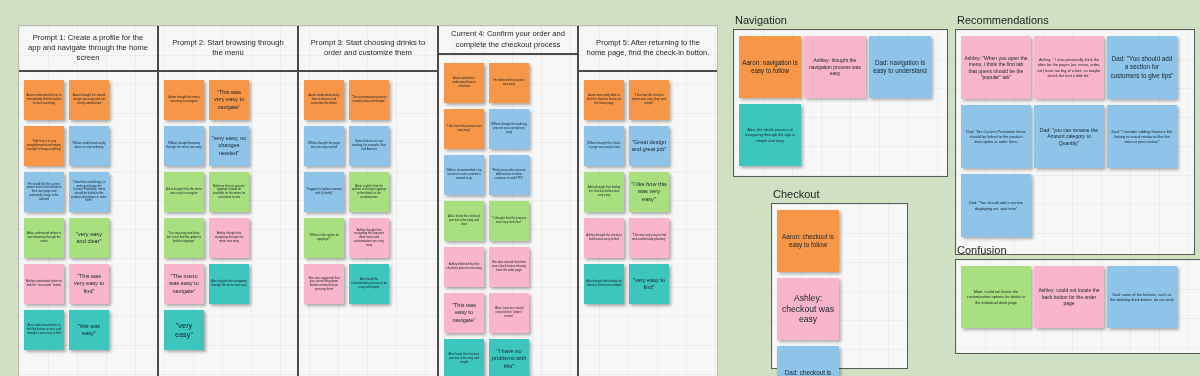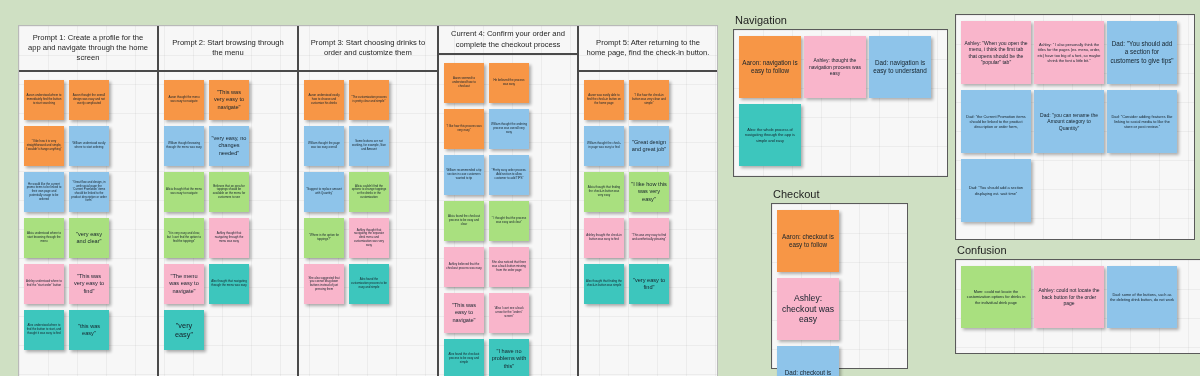--- a/index.html
+++ b/index.html
@@ -223,20 +223,21 @@
     <div class="grid-bg"></div>
   <div class="rnote m c-orange">Aaron: checkout is easy to follow</div>
       <div class="rnote l c-pink">Ashley: checkout was easy</div>
       <div class="rnote m c-blue">Dad: checkout is easy to understand</div>
       <div class="rnote m c-teal">Alex: checkout is simple and easy</div>
       <div class="rnote m c-green">Mom: the checkout process was easy</div>
     </div>
 </div>
 
 <div class="panel" id="panel-recommendations">
+  <div class="panel-title">Recommendations</div>
   <div class="panel-frame">
     <div class="grid-bg"></div>
   <div class="rnote s c-pink">Ashley: "When you open the menu, i think the first tab that opens should be the "popular" tab"</div>
       <div class="rnote xs c-pink">Ashley: " I also personally think the titles for the pages (ex. menu, order, etc) have too big of a font, so maybe shrink the font a little bit."</div>
       <div class="rnote m c-blue">Dad: "You should add a section for customers to give tips"</div>
       <div class="rnote xs c-blue">Dad: "the Current Promotion items should be linked to the product description or order form,</div>
       <div class="rnote s c-blue">Dad: "you can rename the Amount category to Quantity"</div>
       <div class="rnote xs c-blue">Dad: "Consider adding features like linking to social media to like the store or post review."</div>
       <div class="rnote xs c-blue">Dad: "You should add a section displaying est. wait time"</div>
     </div>

